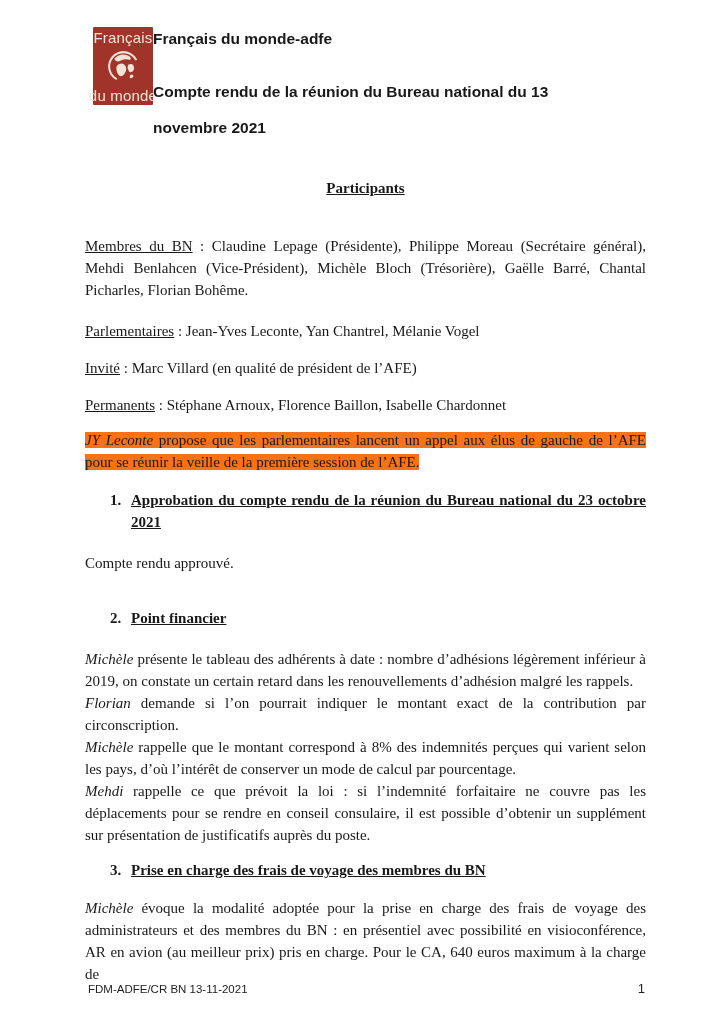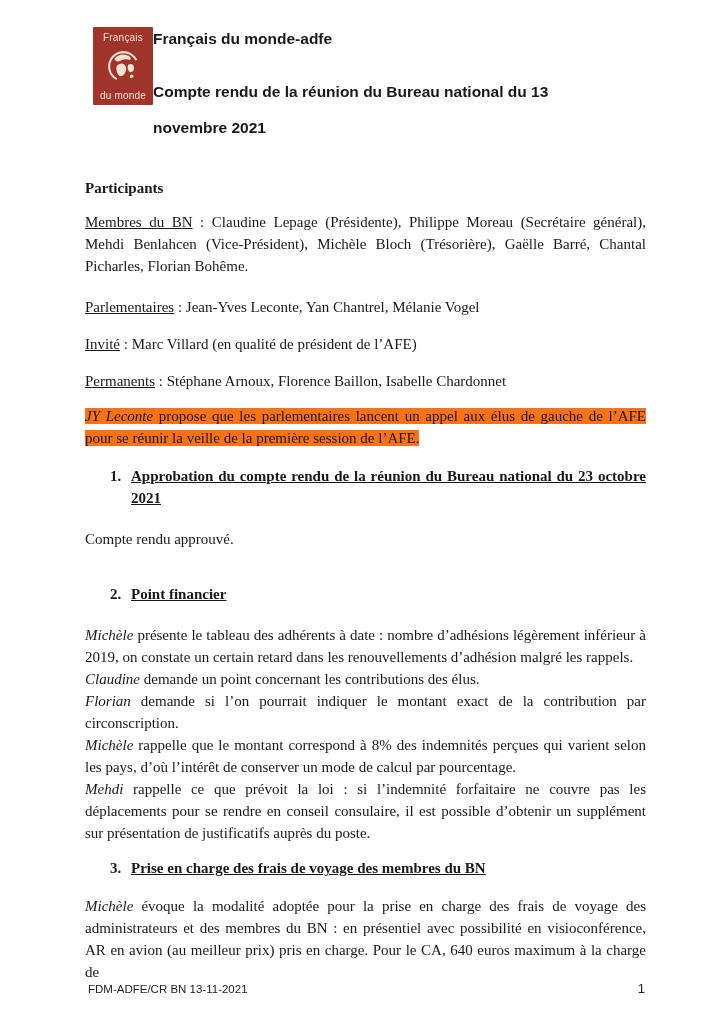--- a/index.html
+++ b/index.html
@@ -8,33 +8,33 @@
     width:724px; height:1024px; background:#ffffff; position:relative;
     font-family:"Liberation Serif", serif; color:#181818; overflow:hidden;
   }
   
   .doc-header { position:absolute; top:27px; left:93px; display:flex; align-items:flex-start; }
   .logo {
     width:60px; height:78px; flex:none; display:flex; flex-direction:column;
     align-items:center; justify-content:space-between; padding:5px 2px 4px;
     font-family:"Liberation Sans", sans-serif; border-radius:1px;
   }
-  .logo-top, .logo-bottom { font-size:10px; line-height:11px; letter-spacing:.2px; white-space:nowrap; }
+  .logo-top, .logo-bottom { font-size:15px; line-height:11px; letter-spacing:.2px; white-space:nowrap; }
   .globe { width:37px; height:37px; margin:-2px 0; }
   .header-text {
     margin-left:0; width:470px; padding-top:2px;
     font-family:"Liberation Sans", sans-serif; font-weight:bold; font-size:15.5px; line-height:20px;
   }
   .org-title { margin-bottom:25px; }
   .doc-title { line-height:36px; }
   
   .doc-main { position:absolute; top:177px; left:85px; width:561px; font-size:15px; line-height:22px; }
   .u { text-decoration:underline; }
   .justify { text-align:justify; }
-  .part-heading { font-weight:bold; margin-bottom:12px; }
+  .part-heading { font-weight:bold; text-decoration:underline; margin-bottom:36px;text-align:center; }
   .block { margin-bottom:19px; }
   .mb15 { margin-bottom:15px; }
   .mb13 { margin-bottom:13px; }
   .mb16 { margin-bottom:16px; }
   .mb33 { margin-bottom:33px; }
   mark { color:inherit; }
   .speaker { font-style:italic; }
   .sec-heading { display:flex; margin-left:25px; font-weight:bold; margin-bottom:19px; }
   .sec-num { width:21px; flex:none; }
   .sec-title { text-decoration:underline; text-align:justify; }
@@ -90,21 +90,20 @@
       <span class="sec-title">Approbation du compte rendu de la réunion du Bureau national du 23 octobre 2021</span>
     </div>
     <p class="block mb33"><span class="speaker"></span><span>Compte rendu approuvé.</span></p>
 
     <div class="sec-heading">
       <span class="sec-num">2.</span>
       <span class="sec-title">Point financier</span>
     </div>
     <div>
       <p class="sec-para"><span class="speaker">Michèle</span><span> présente le tableau des adhérents à date : nombre d’adhésions légèrement inférieur à 2019, on constate un certain retard dans les renouvellements d’adhésion malgré les rappels.</span></p>
-      <p class="sec-para"><span class="speaker">Claudine</span><span> demande un point concernant les contributions des élus.</span></p>
       <p class="sec-para"><span class="speaker">Florian</span><span> demande si l’on pourrait indiquer le montant exact de la contribution par circonscription.</span></p>
       <p class="sec-para"><span class="speaker">Michèle</span><span> rappelle que le montant correspond à 8% des indemnités perçues qui varient selon les pays, d’où l’intérêt de conserver un mode de calcul par pourcentage.</span></p>
       <p class="sec-para"><span class="speaker">Mehdi</span><span> rappelle ce que prévoit la loi : si l’indemnité forfaitaire ne couvre pas les déplacements pour se rendre en conseil consulaire, il est possible d’obtenir un supplément sur présentation de justificatifs auprès du poste.</span></p>
     </div>
 
     <div class="sec-gap"></div>
 
     <div class="sec-heading" style="margin-bottom:16px;">
       <span class="sec-num">3.</span>
       <span class="sec-title">Prise en charge des frais de voyage des membres du BN</span>

